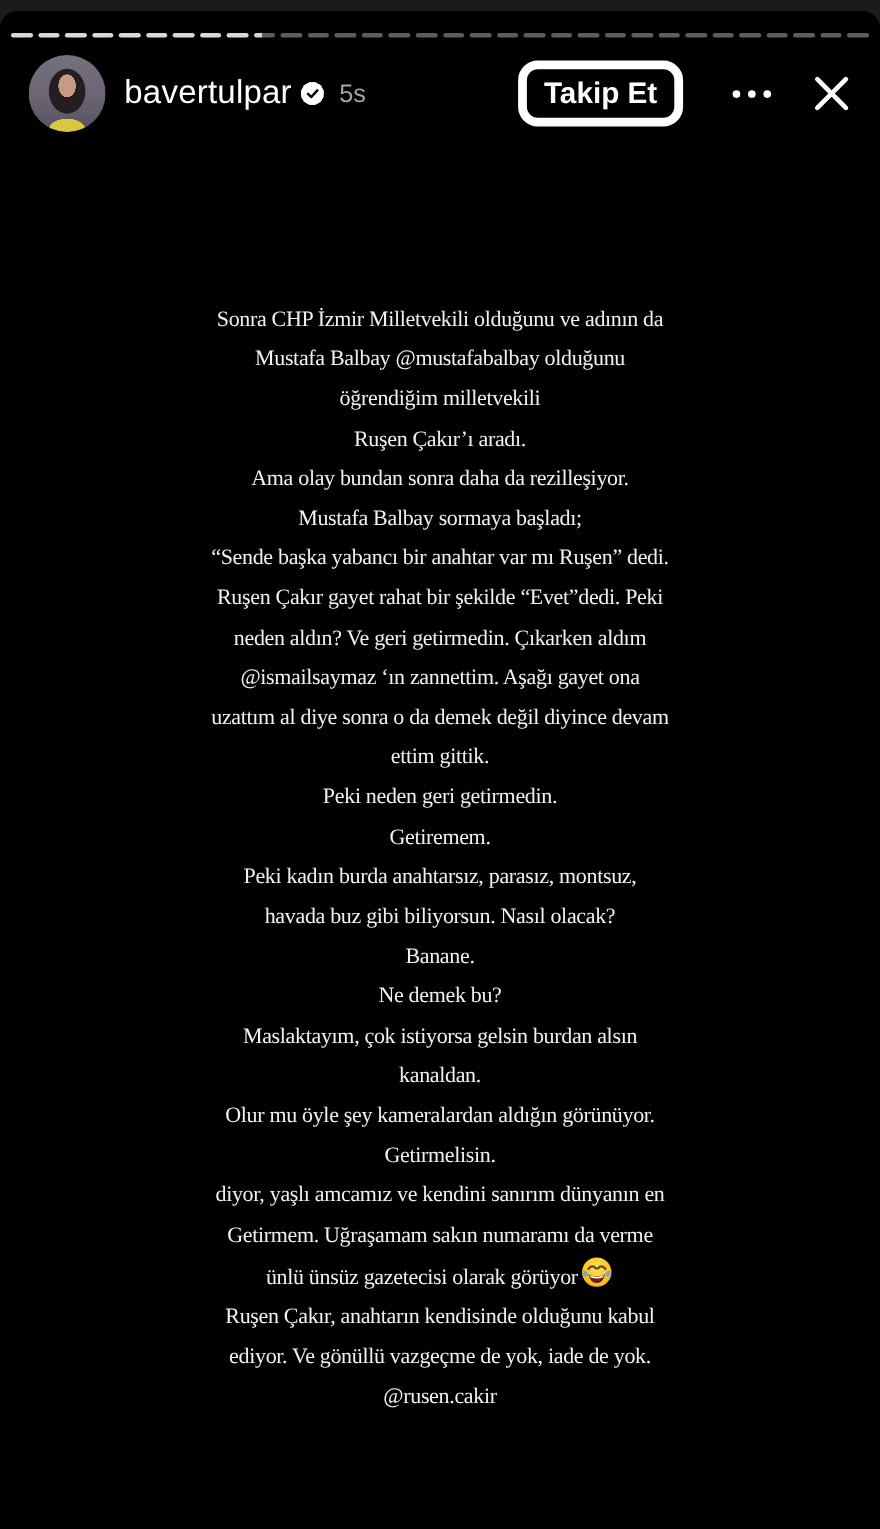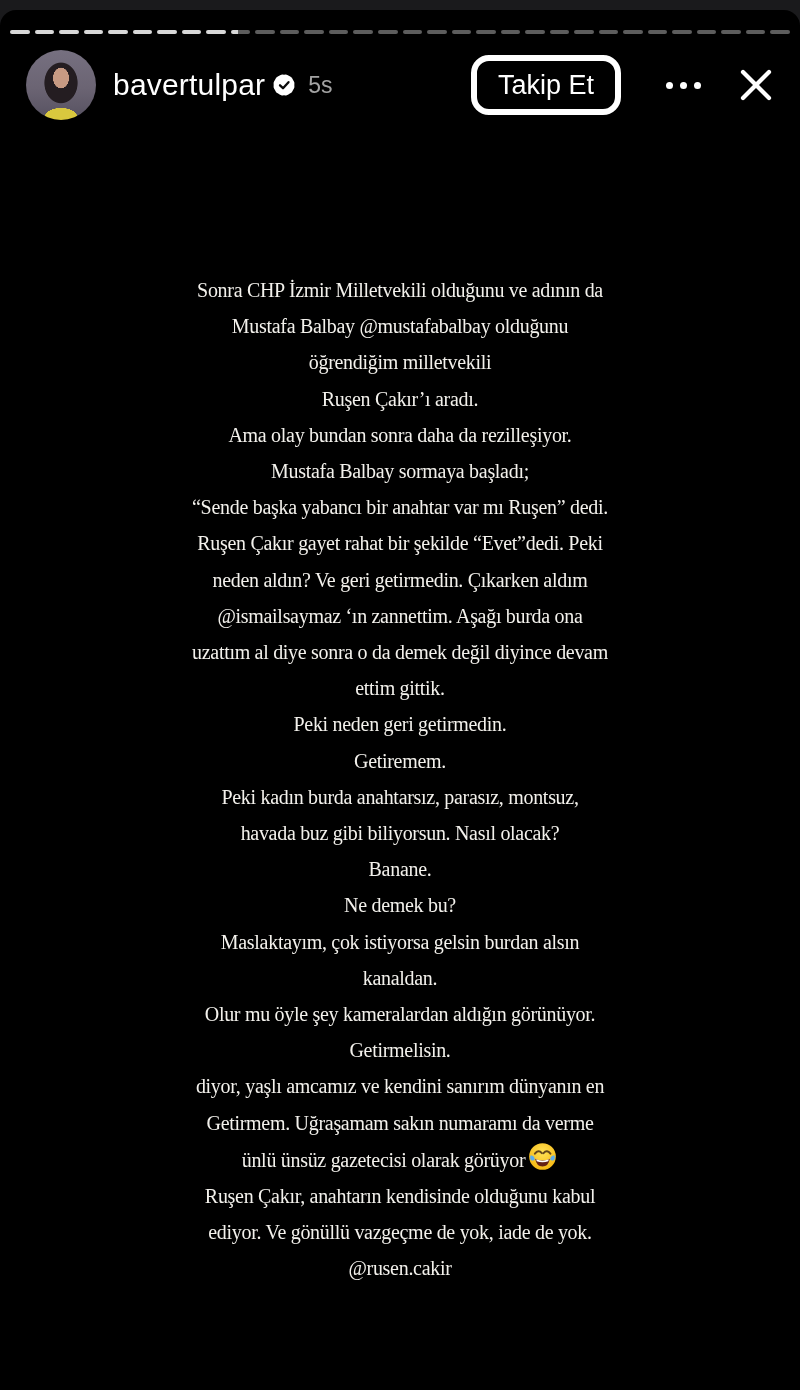--- a/index.html
+++ b/index.html
@@ -35,22 +35,22 @@
   .username { margin-left:17px; color:#fff; font-size:30px; font-weight:400; letter-spacing:.2px; }
   .badge { width:22px; height:22px; position:relative; margin-left:8px; flex:0 0 auto; }
   .badge i { position:absolute; inset:2px; background:#fff; border-radius:5px; display:block; }
   .badge i:nth-child(2) { transform:rotate(30deg); }
   .badge i:nth-child(3) { transform:rotate(60deg); }
   .badge svg { position:absolute; inset:0; z-index:2; }
   .timestamp { margin-left:13px; color:#a3a3a3; font-size:23px; }
 
   .follow-btn {
     margin-left:auto; width:150px; height:60px; flex:0 0 auto;
-    background:transparent; border:6px solid #ffffff; border-radius:18px;
-    color:#fff; font-size:27px; font-weight:400; font-family:"Liberation Sans", sans-serif;
+    background:transparent; border:8px solid #ffffff; border-radius:18px;
+    color:#fff; font-size:27px; font-weight:700; font-family:"Liberation Sans", sans-serif;
     display:flex; align-items:center; justify-content:center; cursor:pointer;
   }
   .more-btn {
     margin-left:40px; width:44px; height:44px; flex:0 0 auto;
     display:flex; align-items:center; justify-content:center; gap:7px;
     background:none; border:none; cursor:pointer;
   }
   .more-btn span { width:7px; height:7px; border-radius:50%; background:#fff; display:block; }
   .close-btn {
     margin-left:27px; width:48px; height:48px; flex:0 0 auto;
@@ -141,21 +141,21 @@
   <div class="story-text">
       <div class="line"><span>Sonra CHP İzmir Milletvekili olduğunu ve adının da</span></div>
       <div class="line"><span>Mustafa Balbay </span><span class="mention">@mustafabalbay</span><span> olduğunu</span></div>
       <div class="line"><span>öğrendiğim milletvekili</span></div>
       <div class="line"><span>Ruşen Çakır’ı aradı.</span></div>
       <div class="line"><span>Ama olay bundan sonra daha da rezilleşiyor.</span></div>
       <div class="line"><span>Mustafa Balbay sormaya başladı;</span></div>
       <div class="line"><span>“Sende başka yabancı bir anahtar var mı Ruşen” dedi.</span></div>
       <div class="line"><span>Ruşen Çakır gayet rahat bir şekilde “Evet”dedi. Peki</span></div>
       <div class="line"><span>neden aldın? Ve geri getirmedin. Çıkarken aldım</span></div>
-      <div class="line"><span class="mention">@ismailsaymaz</span><span> ‘ın zannettim. Aşağı burda ona</span></div>
+      <div class="line"><span class="mention">@ismailsaymaz</span><span> ‘ın zannettim. Aşağı gayet ona</span></div>
       <div class="line"><span>uzattım al diye sonra o da demek değil diyince devam</span></div>
       <div class="line"><span>ettim gittik.</span></div>
       <div class="line"><span>Peki neden geri getirmedin.</span></div>
       <div class="line"><span>Getiremem.</span></div>
       <div class="line"><span>Peki kadın burda anahtarsız, parasız, montsuz,</span></div>
       <div class="line"><span>havada buz gibi biliyorsun. Nasıl olacak?</span></div>
       <div class="line"><span>Banane.</span></div>
       <div class="line"><span>Ne demek bu?</span></div>
       <div class="line"><span>Maslaktayım, çok istiyorsa gelsin burdan alsın</span></div>
       <div class="line"><span>kanaldan.</span></div>

